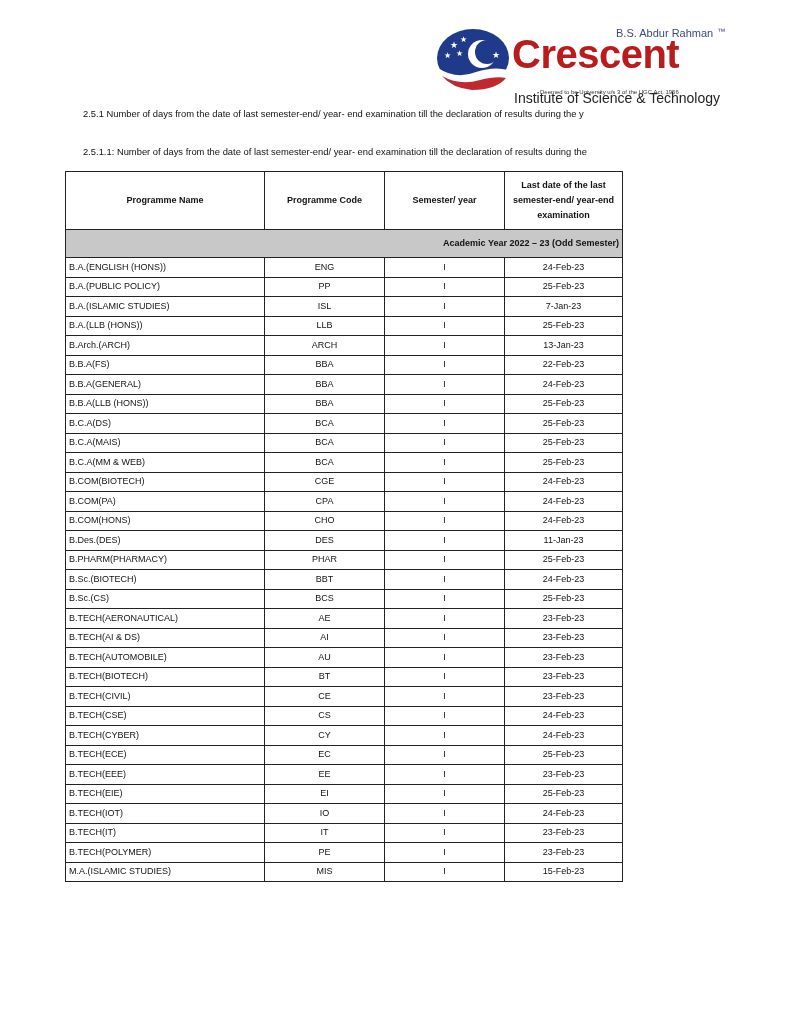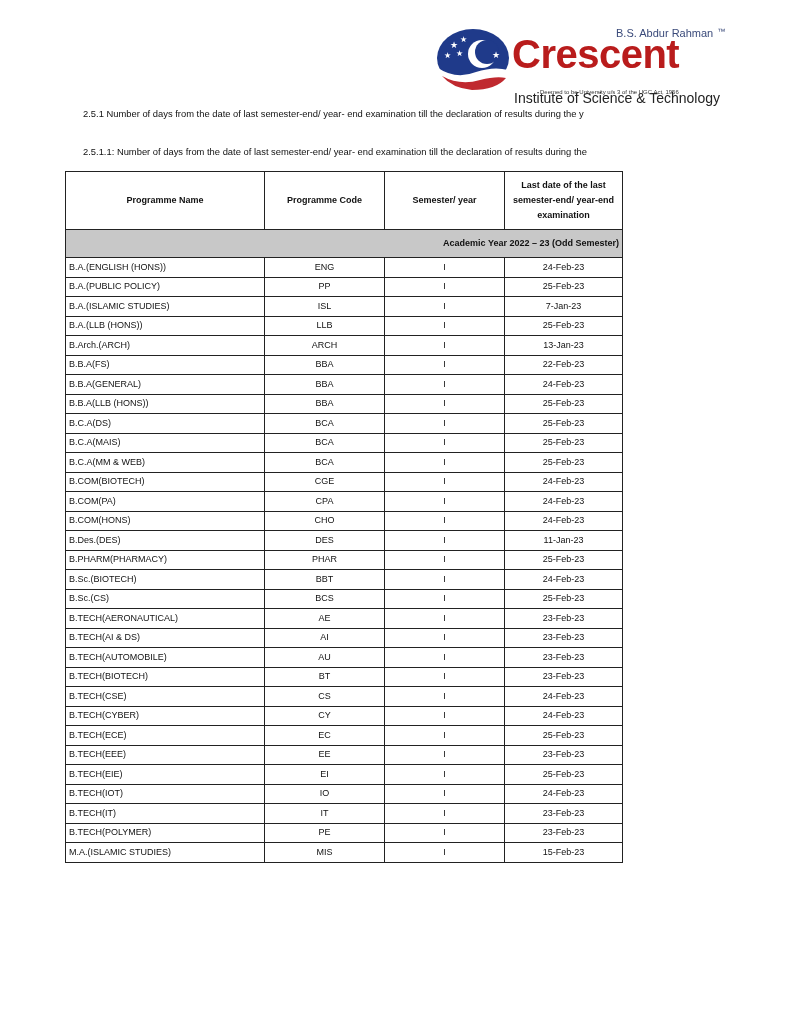--- a/index.html
+++ b/index.html
@@ -196,20 +196,26 @@
         <td class="center">I</td>
         <td class="center">23-Feb-23</td>
       </tr>
       <tr>
         <td class="name">B.TECH(BIOTECH)</td>
         <td class="center">BT</td>
         <td class="center">I</td>
         <td class="center">23-Feb-23</td>
       </tr>
       <tr>
+        <td class="name">B.TECH(CIVIL)</td>
+        <td class="center">CE</td>
+        <td class="center">I</td>
+        <td class="center">23-Feb-23</td>
+      </tr>
+      <tr>
         <td class="name">B.TECH(CSE)</td>
         <td class="center">CS</td>
         <td class="center">I</td>
         <td class="center">24-Feb-23</td>
       </tr>
       <tr>
         <td class="name">B.TECH(CYBER)</td>
         <td class="center">CY</td>
         <td class="center">I</td>
         <td class="center">24-Feb-23</td>

